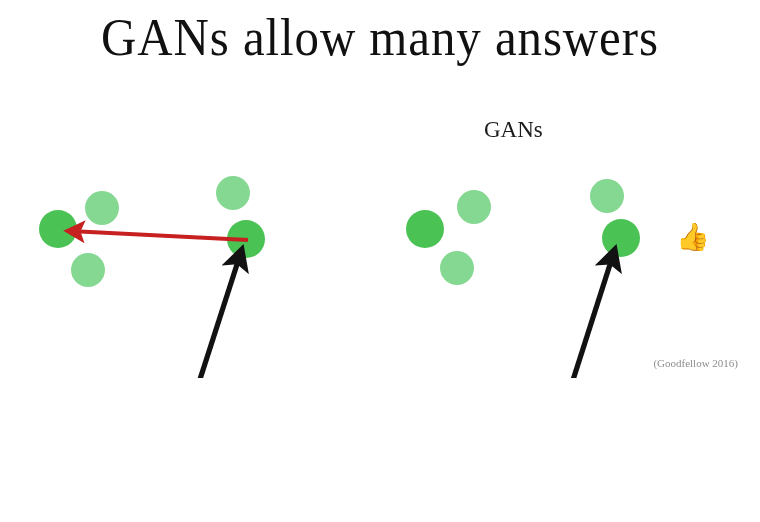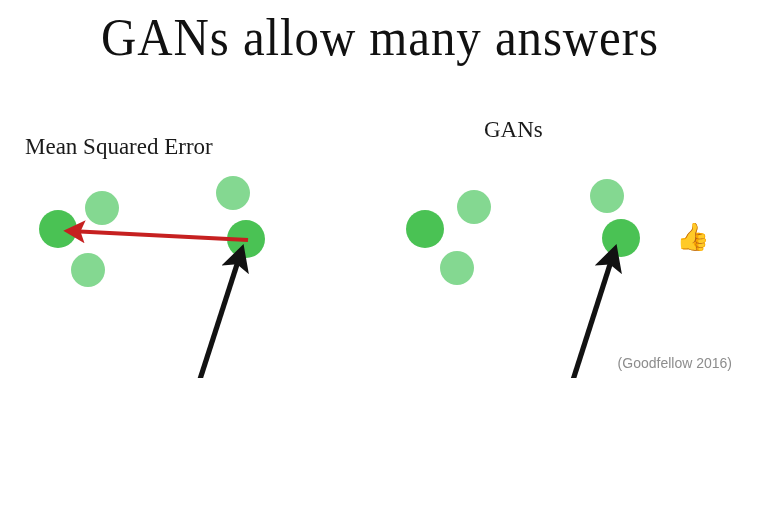--- a/index.html
+++ b/index.html
@@ -67,37 +67,36 @@
     width: 34px;
     height: 34px;
     line-height: 34px;
     font-size: 27px;
     text-align: center;
     color: #f2c431;
   }
 
   #attribution {
     position: absolute;
-    right: 28px;
+    right: 22px;
     bottom: 9px;
-    font-family: Liberation Sans, sans-serif;
-    font-size: 14px;
+    font-family: Liberation Serif, serif;
+    font-size: 11px;
     line-height: 12px;
     color: #8d8d8d;
     white-space: nowrap;
   }
 </style>
 </head>
 <body>
 
 <div id="slide">
 
   <div id="slide-title">GANs allow many answers</div>
 
-  <div class="panel-label" id="label-mse">Mean Squared Error</div>
 
   <div class="panel-label" id="label-gans">GANs</div>
 
   <div class="dot dot-light" style="left:85px;  top:191px; width:34px; height:34px;"></div>
   <div class="dot dot-light" style="left:71px;  top:253px; width:34px; height:34px;"></div>
   <div class="dot dot-light" style="left:216px; top:176px; width:34px; height:34px;"></div>
   <div class="dot dot-dark" style="left:39px;  top:210px; width:38px; height:38px;"></div>
   <div class="dot dot-dark" style="left:227px; top:220px; width:38px; height:38px;"></div>
   <div class="dot dot-blue" style="left:151px; top:428px; width:36px; height:36px;"></div>
 

